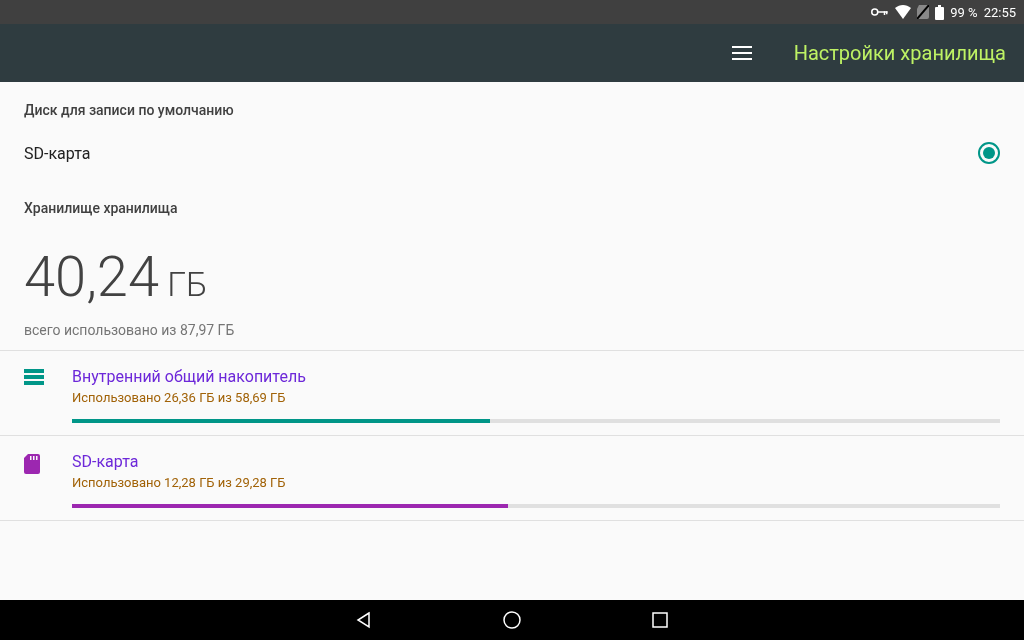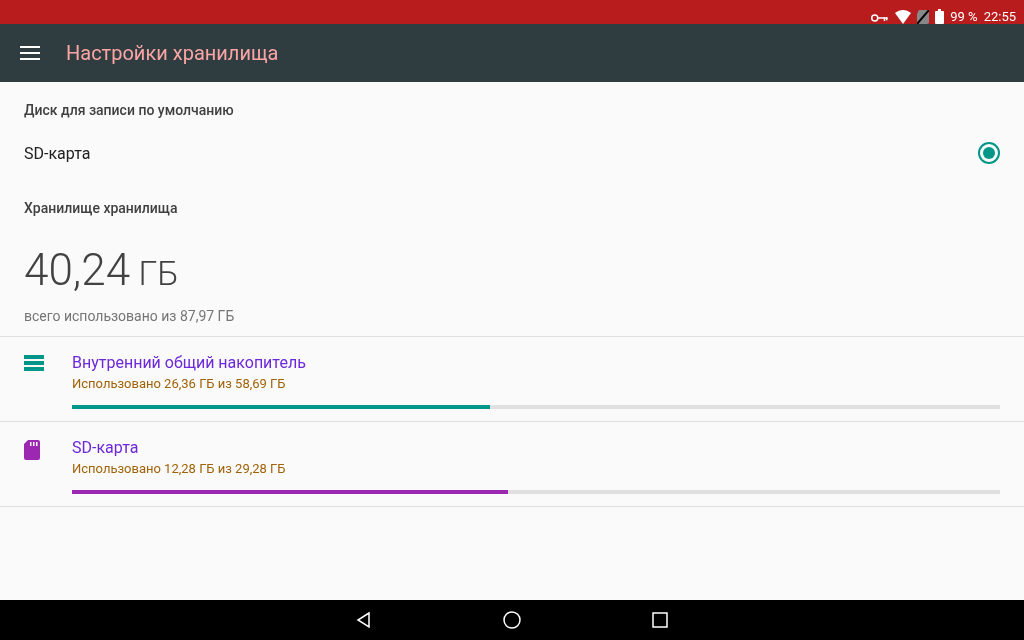--- a/index.html
+++ b/index.html
@@ -1,39 +1,39 @@
 <!DOCTYPE html>
 <html><head>
 <meta charset="utf-8">
 <style>
   * { box-sizing: border-box; margin: 0; padding: 0; }
   html, body { width: 1024px; height: 640px; font-family: Roboto, "Helvetica Neue", Arial, sans-serif; background: #000; overflow: hidden; }
   .device { width: 1024px; height: 640px; background: #000; display: flex; flex-direction: column; }
 
   
-  .status-bar { height: 24px; background: #b91c1c; color: #fff; display: flex; align-items: flex-end; justify-content: flex-end; padding: 0 8px; font-size: 13px; gap: 6px; }
+  .status-bar { height: 24px; background: #404040; color: #fff; display: flex; align-items: center; justify-content: flex-end; padding: 0 8px; font-size: 13px; gap: 6px; }
   .status-bar .icon { display: inline-flex; align-items: center; }
   .status-bar svg { display: block; }
 
   
-  .app-bar { height: 58px; background: #2f3c40; color: #fca5a5; display: flex; align-items: center; padding: 0 18px; gap: 24px; }
+  .app-bar { height: 58px; background: #2f3c40; color: #bef264; display: flex; align-items: center; padding: 0 18px; gap: 40px; justify-content: flex-end; }
   .app-bar .menu-btn { width: 24px; height: 24px; display: flex; align-items: center; justify-content: center; cursor: pointer; }
   .app-bar .title { font-size: 20px; font-weight: 400; }
 
   
   .content { flex: 1; background: #fafafa; overflow-y: auto; color: #212121; }
   .section-header { color: #404040; font-size: 14px; font-weight: 500; padding: 20px 24px 8px 24px; }
   .radio-row { display: flex; align-items: center; justify-content: space-between; padding: 16px 24px; cursor: pointer; }
   .radio-row .label { font-size: 16px; color: #212121; }
   .radio { width: 22px; height: 22px; border-radius: 50%; border: 2px solid #009688; display: flex; align-items: center; justify-content: center; }
   .radio.checked::after { content: ""; width: 12px; height: 12px; border-radius: 50%; background: #009688; }
 
   .summary { padding: 20px 24px 12px 24px; }
   .summary .big { font-size: 34px; font-weight: 300; color: #424242; }
-  .summary .big .num { font-size: 44px; }
+  .summary .big .num { font-size: 56px; }
   .summary .sub { font-size: 14px; color: #757575; margin-top: 12px; }
 
   .divider { height: 1px; background: #e0e0e0; }
 
   .storage-item { display: flex; padding: 16px 24px 12px 24px; gap: 24px; cursor: pointer; }
   .storage-item .icon-slot { width: 24px; display: flex; align-items: flex-start; padding-top: 2px; }
   .storage-item .body { flex: 1; }
   .storage-item .name { font-size: 16px; color: #6d28d9; }
   .storage-item .usage { font-size: 13px; color: #a16207; margin-top: 4px; }
   .bar { height: 4px; background: #e0e0e0; margin-top: 14px; position: relative; }

